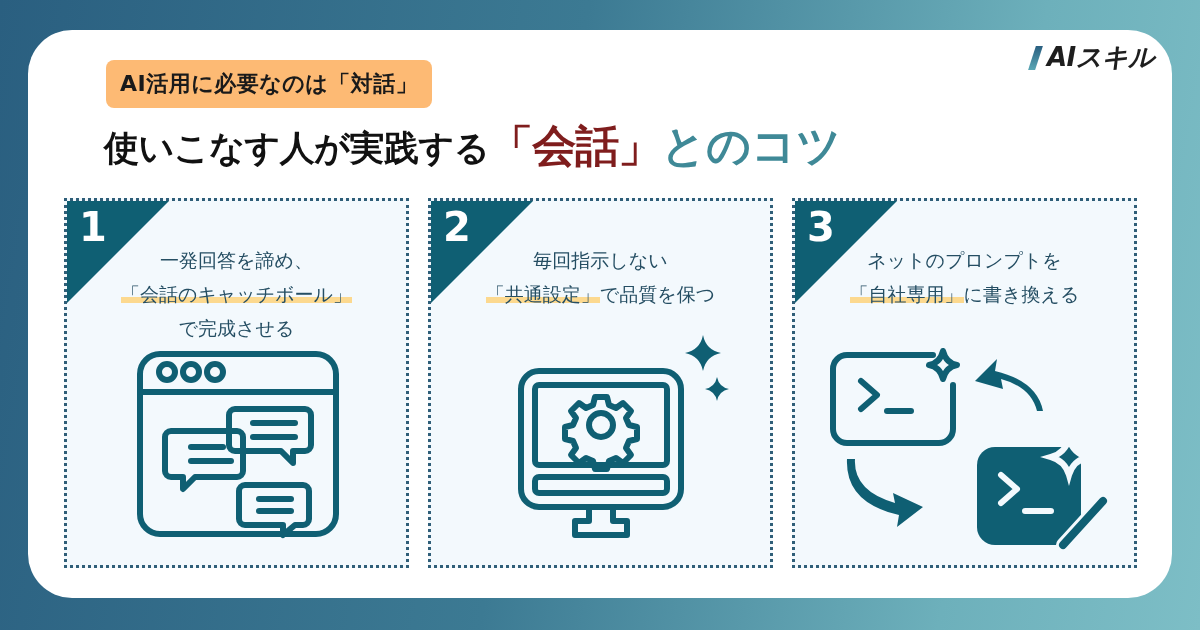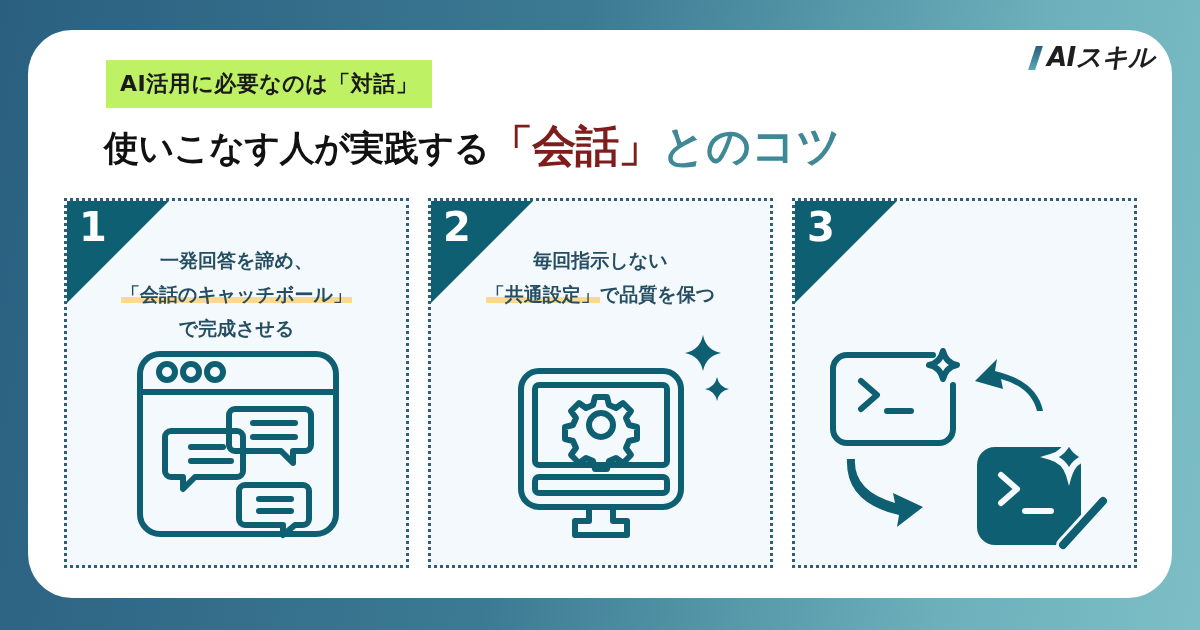--- a/index.html
+++ b/index.html
@@ -14,24 +14,25 @@
       left: 28px; top: 30px;
       width: 1144px; height: 568px;
       background: #ffffff;
       border-radius: 44px;
     }
     .subtitle {
       position: absolute;
       left: 106px; top: 60px;
       height: 48px;
       padding: 0 14px;
-      background: #bef264;
+      background: #fdba74;
       display: flex; align-items: center;
       font-size: 22px; font-weight: bold; color: #1a1a1a;
       letter-spacing: 0.5px;
+      border-radius: 8px;
     }
     .title {
       position: absolute;
       left: 104px; top: 112px;
       height: 64px;
       display: flex; align-items: flex-end;
       font-weight: bold; white-space: nowrap;
       color: #111111;
     }
     .title .t-black { font-size: 35px; line-height: 56px; letter-spacing: -0.5px; }
@@ -69,21 +70,21 @@
       border-right: 108px solid transparent;
     }
     .num {
       position: absolute; left: 12px; top: 6px;
       font-size: 40px; font-weight: bold; color: #ffffff;
       line-height: 1;
     }
     .desc {
       position: absolute; left: 0; right: 0; top: 42px;
       text-align: center;
-      font-size: 19px; font-weight: bold; color: #254e63;
+      font-size: 19px; font-weight: normal; color: #254e63;
       line-height: 34px;
     }
     .desc .line { display: block; white-space: nowrap; }
     .hl {
       background: linear-gradient(180deg, transparent 62%, #fcd98f 62%, #fcd98f 92%, transparent 92%);
     }
     .icon { position: absolute; }
   </style>
 </head>
 <body>
@@ -157,20 +158,24 @@
     <g fill="#0f5f73">
       <path d="M190 4 q3 15 18 18 q-15 3 -18 18 q-3 -15 -18 -18 q15 -3 18 -18 z"></path>
       <path d="M204 46 q2 10 12 12 q-10 2 -12 12 q-2 -10 -12 -12 q10 -2 12 -12 z"></path>
     </g>
   </svg>
 </div>
 
 <div class="panel p3">
   <div class="corner"></div>
   <div class="num">3</div>
+  <div class="desc">
+    <span class="line">ネットのプロンプトを</span>
+    <span class="line"><span class="hl">「自社専用」</span><span>に書き換える</span></span>
+  </div>
   <svg class="icon" style="left:30px; top:144px;" width="290" height="206" viewBox="0 0 290 206">
 
     <g fill="none" stroke="#0f5f73" stroke-width="6" stroke-linecap="round" stroke-linejoin="round">
       <path d="M108 10 h-86 a14 14 0 0 0 -14 14 v60 a14 14 0 0 0 14 14 h92 a14 14 0 0 0 14 -14 v-44"></path>
       <polyline points="36,36 52,50 36,64"></polyline>
       <line x1="62" y1="66" x2="86" y2="66"></line>
       <path d="M118 6 q3 12 14 14 q-11 2 -14 14 q-3 -12 -14 -14 q11 -2 14 -14 z"></path>
     </g>
 
     <g fill="#0f5f73">

